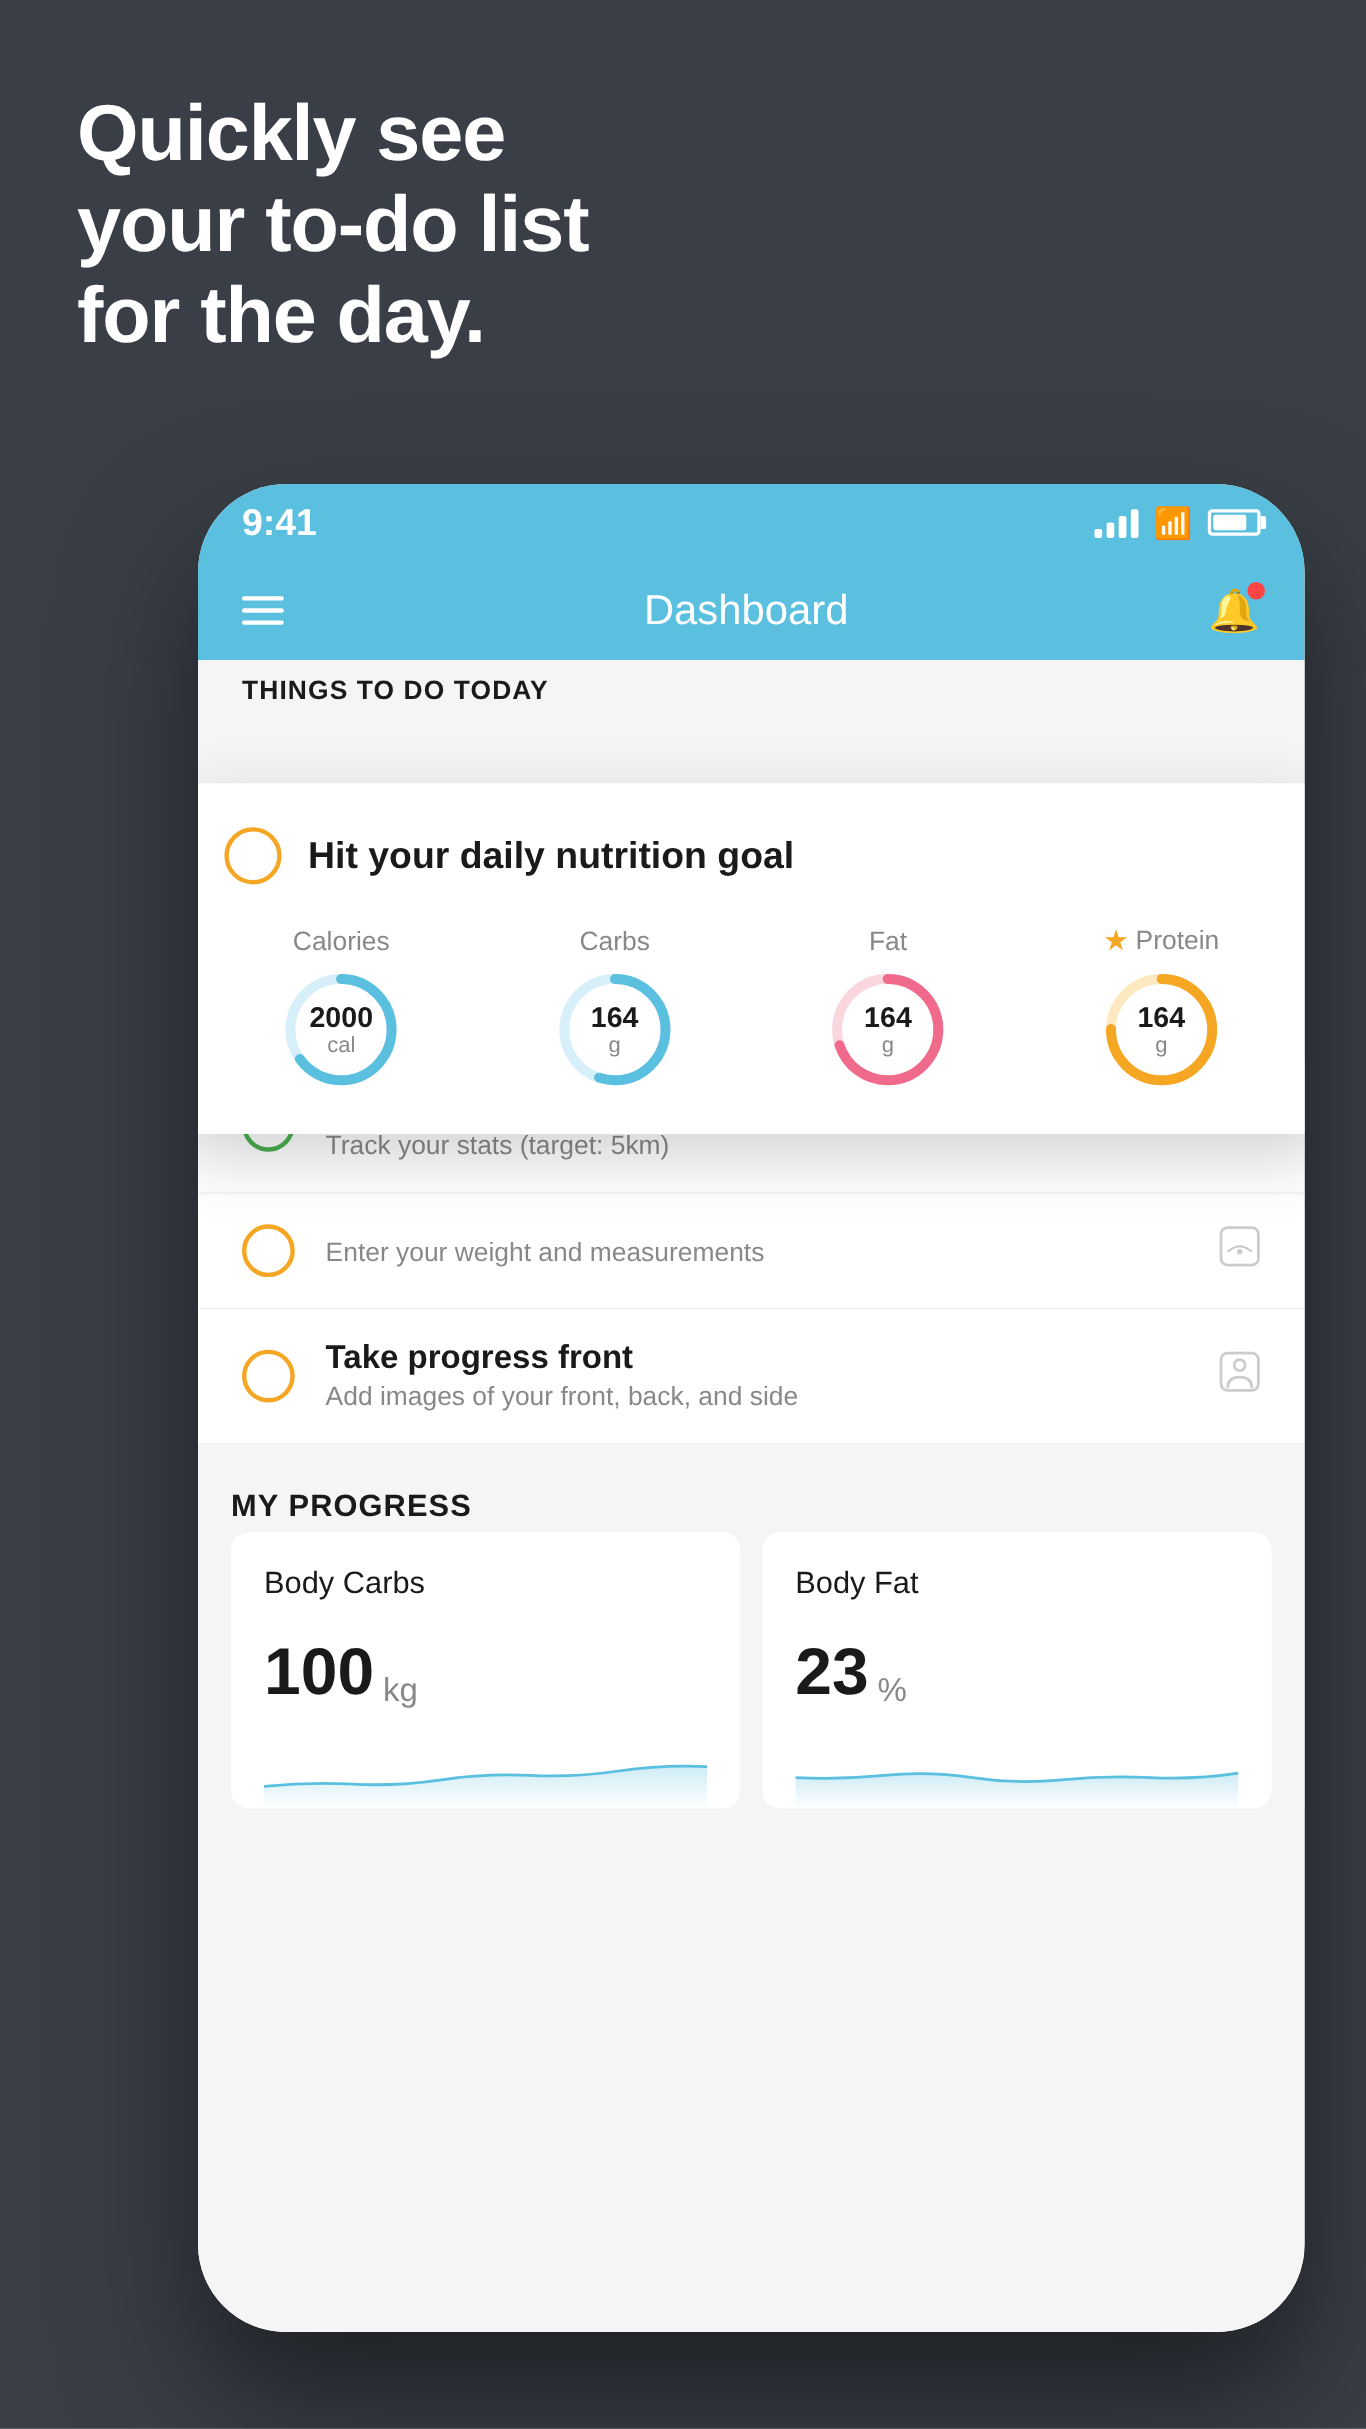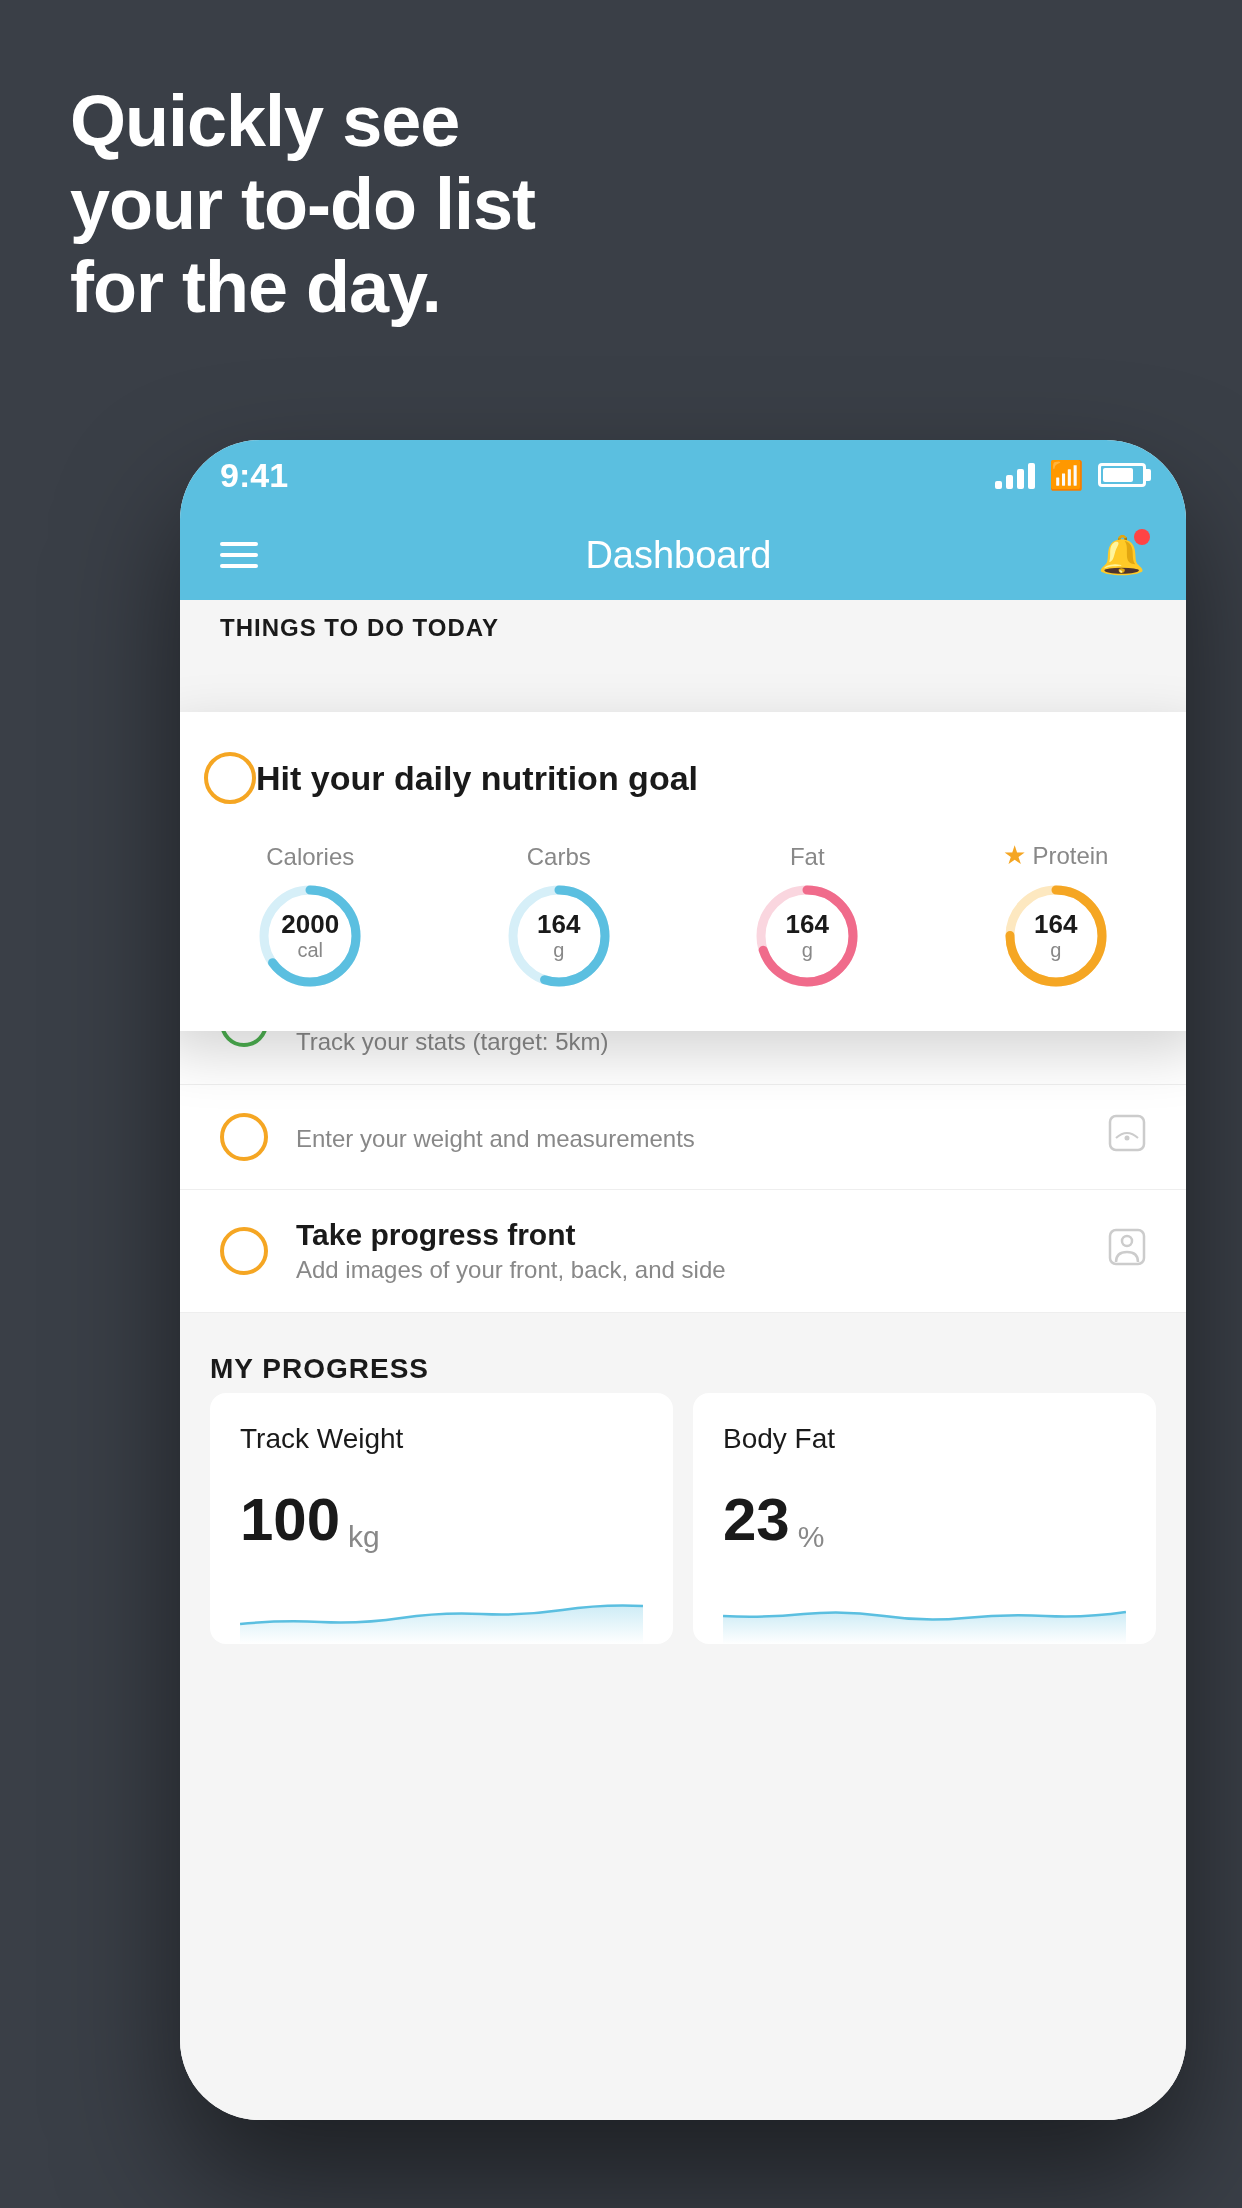--- a/index.html
+++ b/index.html
@@ -178,20 +178,21 @@
       background: #ffffff;
       border-radius: 20px;
       padding: 40px 44px;
       box-shadow: 0 20px 60px rgba(0,0,0,0.18);
       z-index: 10;
     }
 
     .card-header {
       display: flex;
       align-items: center;
+      gap: 24px;
       margin-bottom: 36px;
     }
 
     .circle-check {
       width: 52px;
       height: 52px;
       border-radius: 50%;
       border: 4px solid #f5a623;
       flex-shrink: 0;
     }
@@ -535,21 +536,21 @@
           </svg>
         </div>
       </div>
     </div>
 
     <div class="progress-section">
       <div class="progress-title">MY PROGRESS</div>
       <div class="progress-grid">
 
         <div class="progress-card">
-          <div class="progress-card-title">Track Weight</div>
+          <div class="progress-card-title">Body Carbs</div>
           <div class="progress-value">
             <span class="progress-number">100</span>
             <span class="progress-unit">kg</span>
           </div>
           <div class="progress-chart">
             <svg viewBox="0 0 300 70" preserveAspectRatio="none">
               <defs>
                 <linearGradient id="wgrad" x1="0" y1="0" x2="0" y2="1">
                   <stop offset="0%" stop-color="#5bbfe0" stop-opacity="0.3"></stop>
                   <stop offset="100%" stop-color="#5bbfe0" stop-opacity="0.0"></stop>

